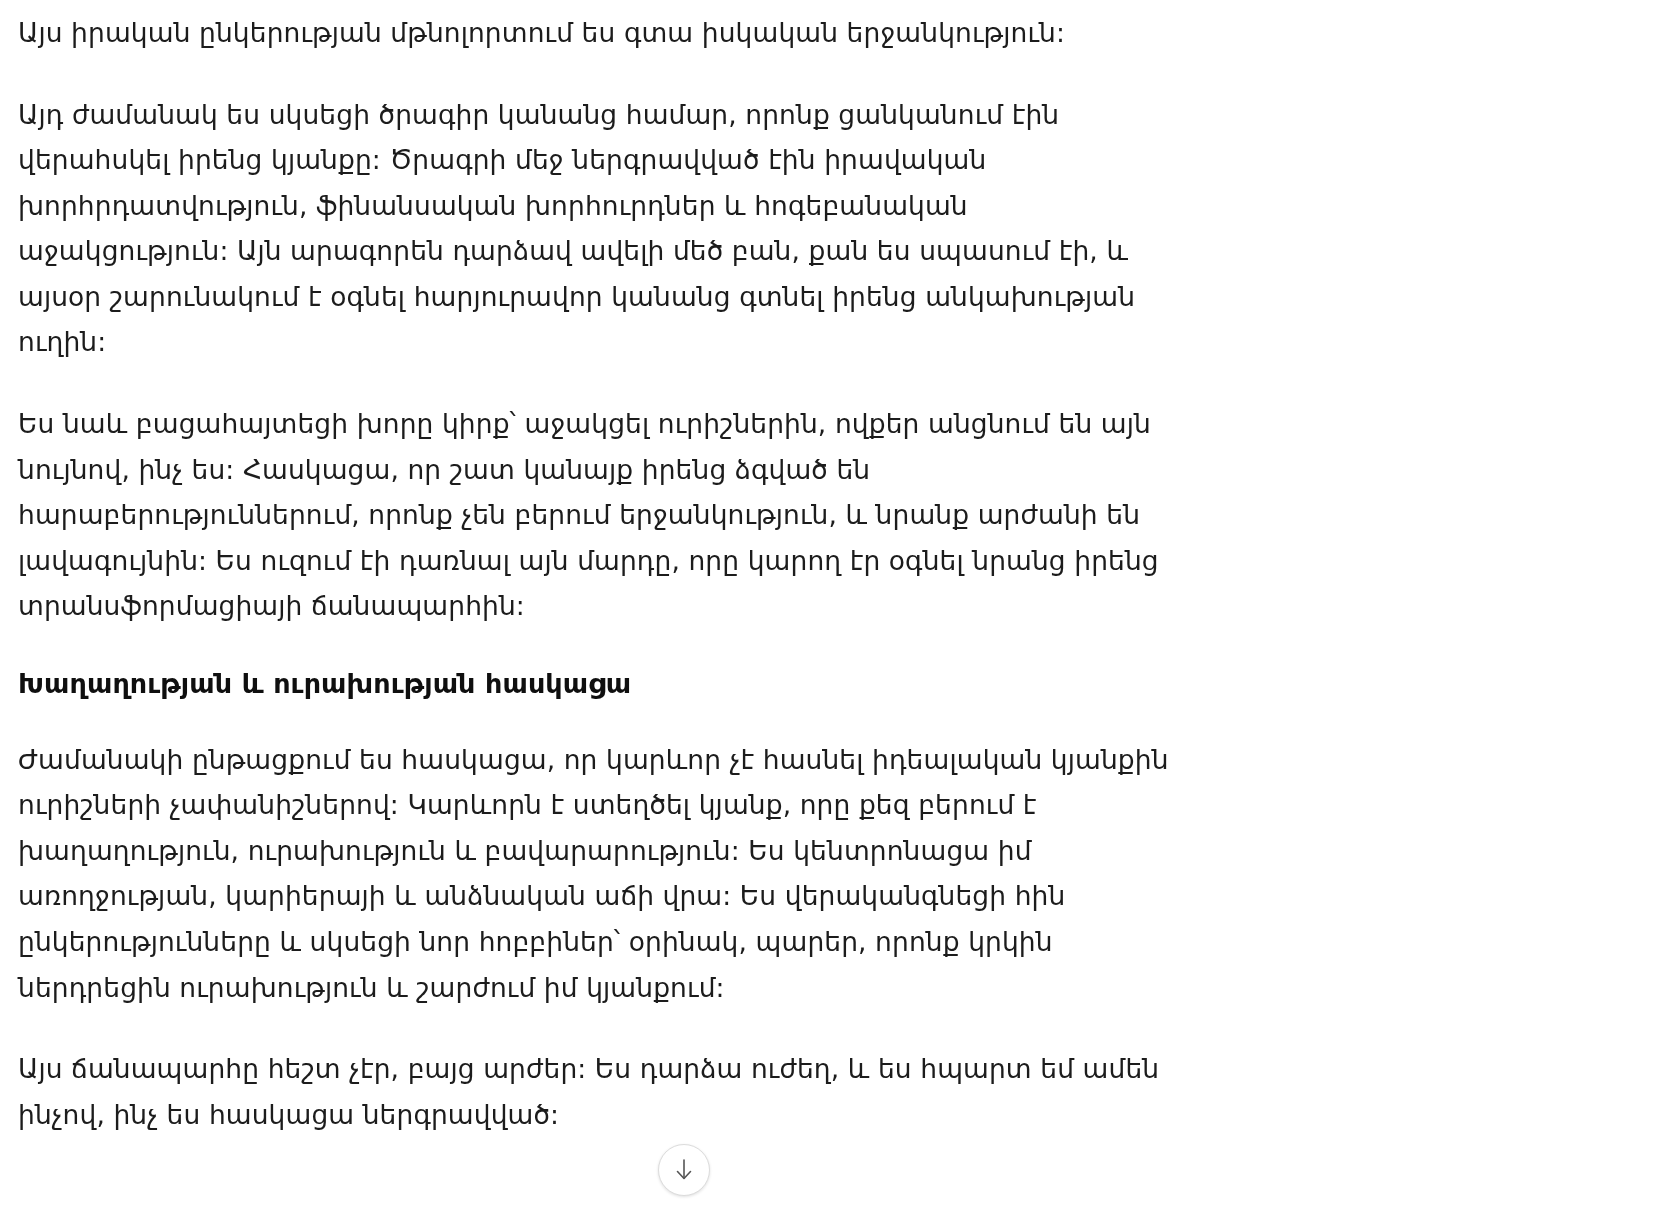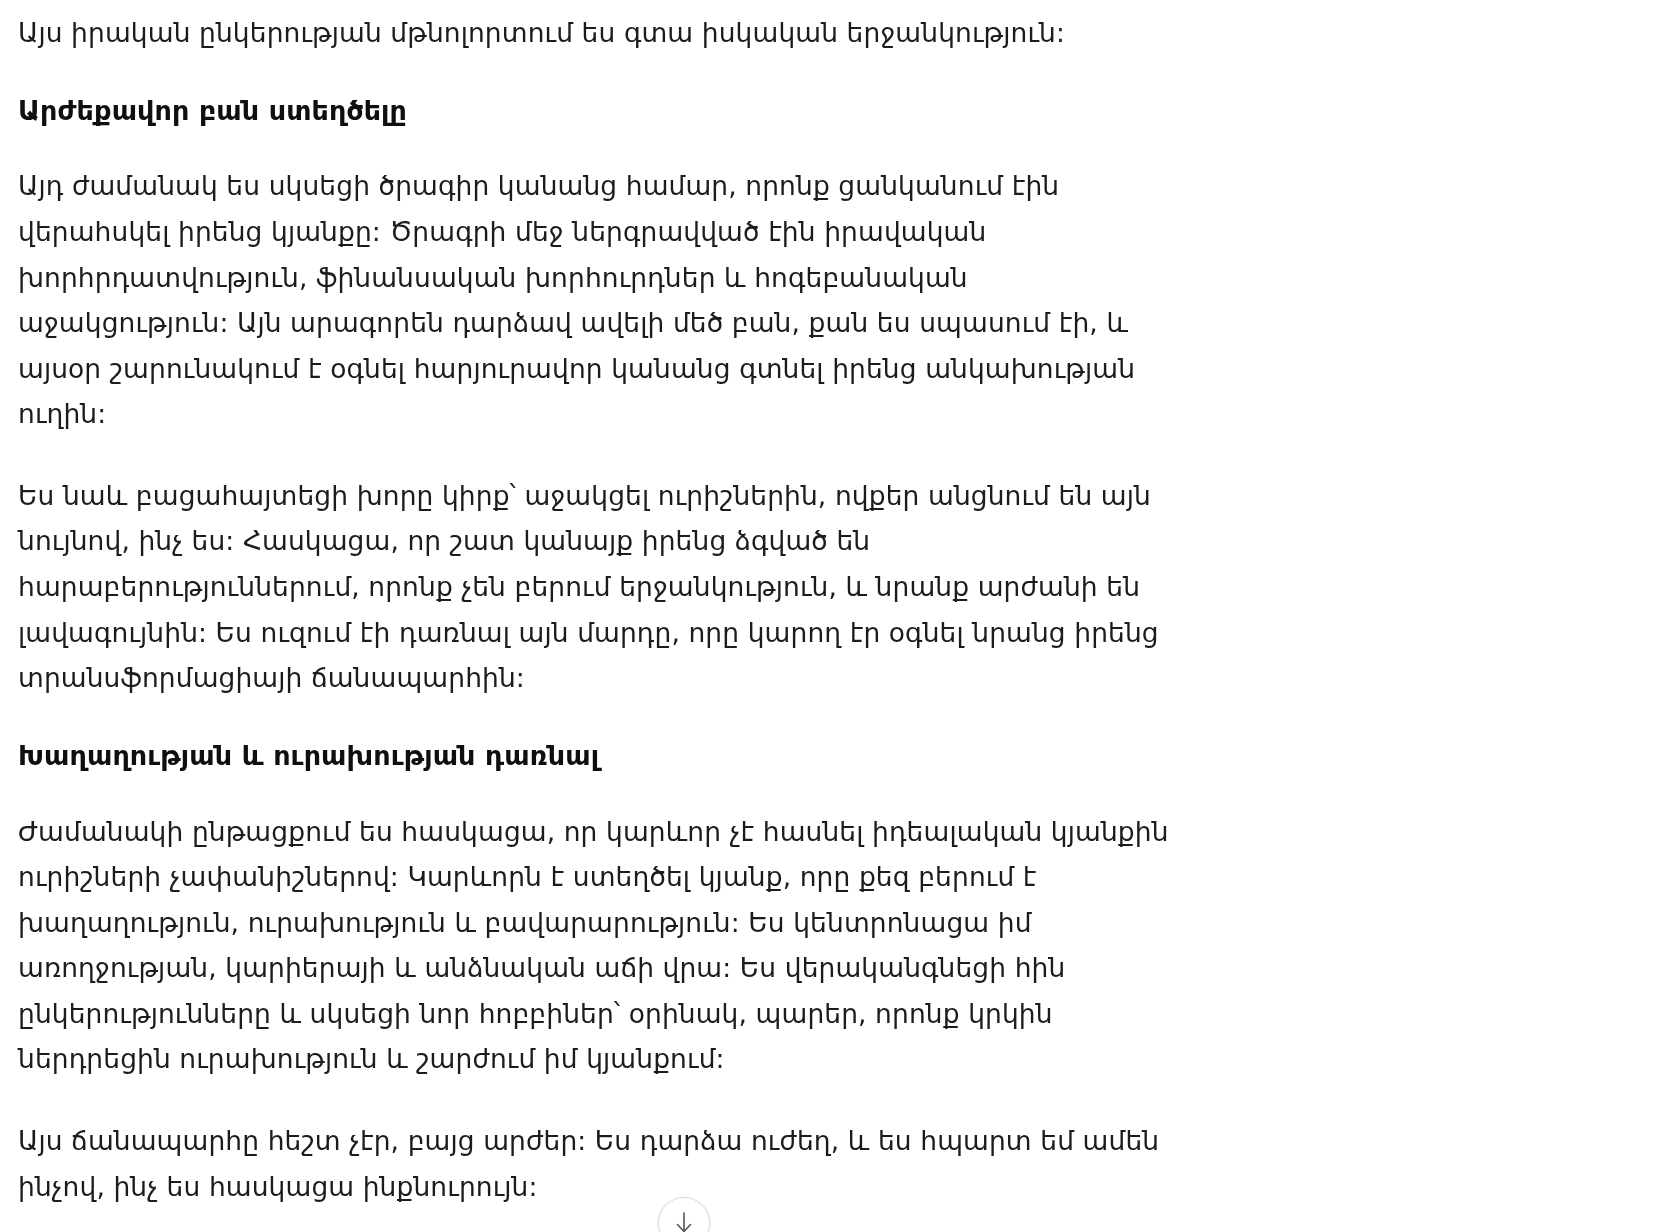--- a/index.html
+++ b/index.html
@@ -69,31 +69,30 @@
   }
 </style>
 </head>
 <body>
 
 <div class="page">
   <div class="article">
 
     <p class="para first-para">Այս իրական ընկերության մթնոլորտում ես գտա իսկական երջանկություն:</p>
 
-    <h2 class="heading">Արժեքավոր բան ստեղծելը</h2>
 
     <p class="para">Այդ ժամանակ ես սկսեցի ծրագիր կանանց համար, որոնք ցանկանում էին վերահսկել իրենց կյանքը: Ծրագրի մեջ ներգրավված էին իրավական խորհրդատվություն, ֆինանսական խորհուրդներ և հոգեբանական աջակցություն: Այն արագորեն դարձավ ավելի մեծ բան, քան ես սպասում էի, և այսօր շարունակում է օգնել հարյուրավոր կանանց գտնել իրենց անկախության ուղին:</p>
 
     <p class="para">Ես նաև բացահայտեցի խորը կիրք՝ աջակցել ուրիշներին, ովքեր անցնում են այն նույնով, ինչ ես: Հասկացա, որ շատ կանայք իրենց ձգված են հարաբերություններում, որոնք չեն բերում երջանկություն, և նրանք արժանի են լավագույնին: Ես ուզում էի դառնալ այն մարդը, որը կարող էր օգնել նրանց իրենց տրանսֆորմացիայի ճանապարհին:</p>
 
-    <h2 class="heading">Խաղաղության և ուրախության դառնալ</h2>
+    <h2 class="heading">Խաղաղության և ուրախության հասկացա</h2>
 
     <p class="para">Ժամանակի ընթացքում ես հասկացա, որ կարևոր չէ հասնել իդեալական կյանքին ուրիշների չափանիշներով: Կարևորն է ստեղծել կյանք, որը քեզ բերում է խաղաղություն, ուրախություն և բավարարություն: Ես կենտրոնացա իմ առողջության, կարիերայի և անձնական աճի վրա: Ես վերականգնեցի հին ընկերությունները և սկսեցի նոր հոբբիներ՝ օրինակ, պարեր, որոնք կրկին ներդրեցին ուրախություն և շարժում իմ կյանքում:</p>
 
-    <p class="para last-para">Այս ճանապարհը հեշտ չէր, բայց արժեր: Ես դարձա ուժեղ, և ես հպարտ եմ ամեն ինչով, ինչ ես հասկացա ինքնուրույն:</p>
+    <p class="para last-para">Այս ճանապարհը հեշտ չէր, բայց արժեր: Ես դարձա ուժեղ, և ես հպարտ եմ ամեն ինչով, ինչ ես հասկացա ներգրավված:</p>
 
   </div>
 
   <button class="scroll-down-btn">
     <span>
       <svg width="26" height="28" viewBox="0 0 26 28" fill="none" xmlns="http://www.w3.org/2000/svg">
         <path d="M13 4 V22" stroke="#555555" stroke-width="1.6" stroke-linecap="round"></path>
         <path d="M6.5 15.5 L13 22.5 L19.5 15.5" stroke="#555555" stroke-width="1.6" stroke-linecap="round" stroke-linejoin="round" fill="none"></path>
       </svg>
     </span>

